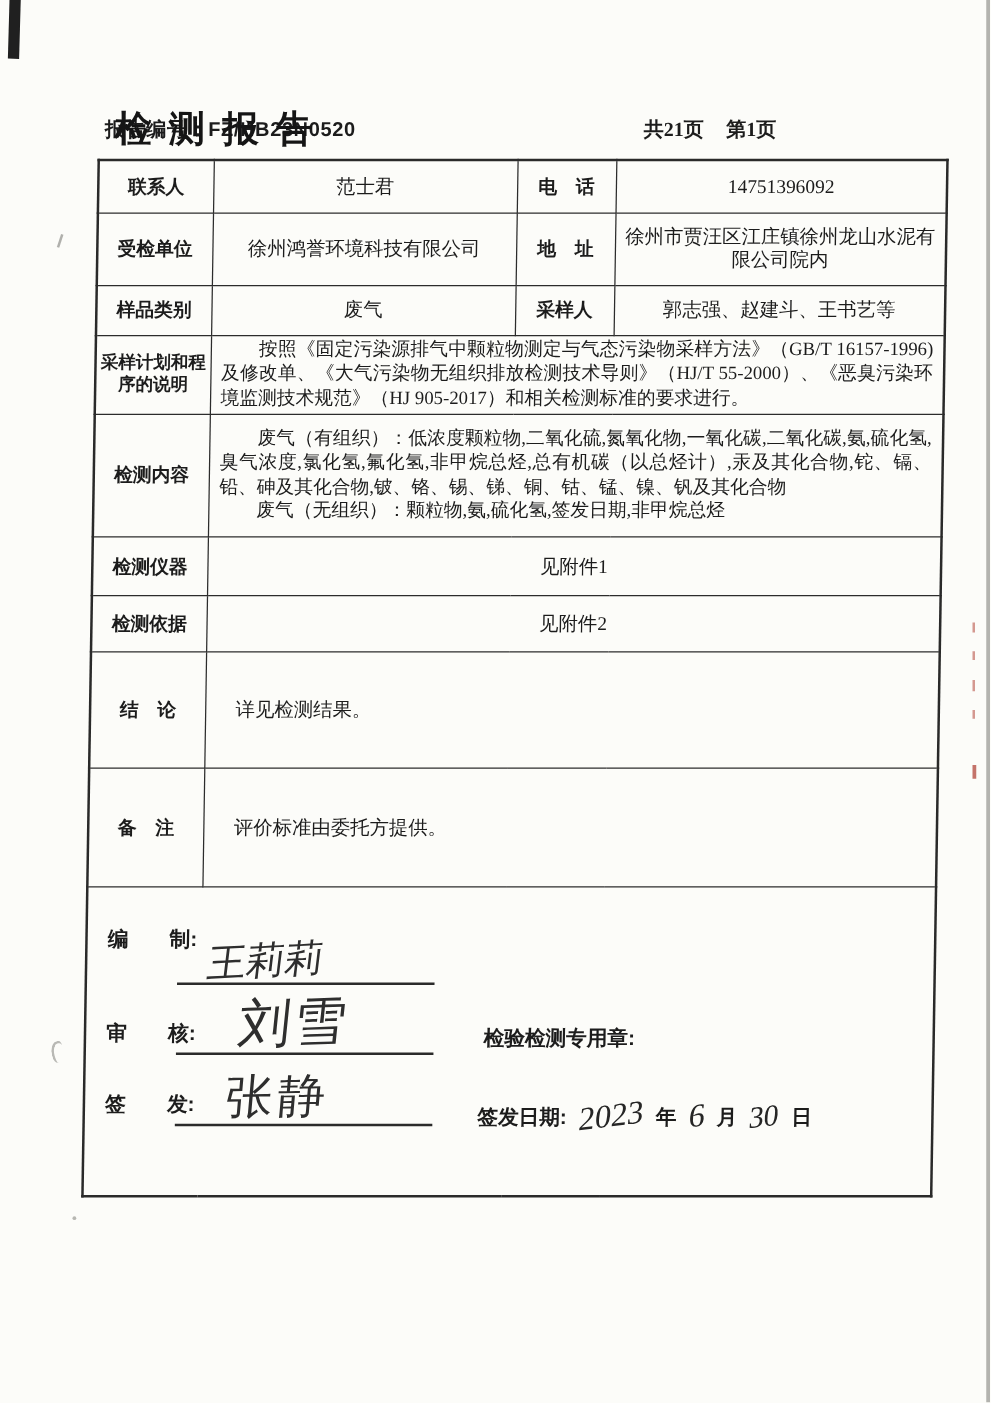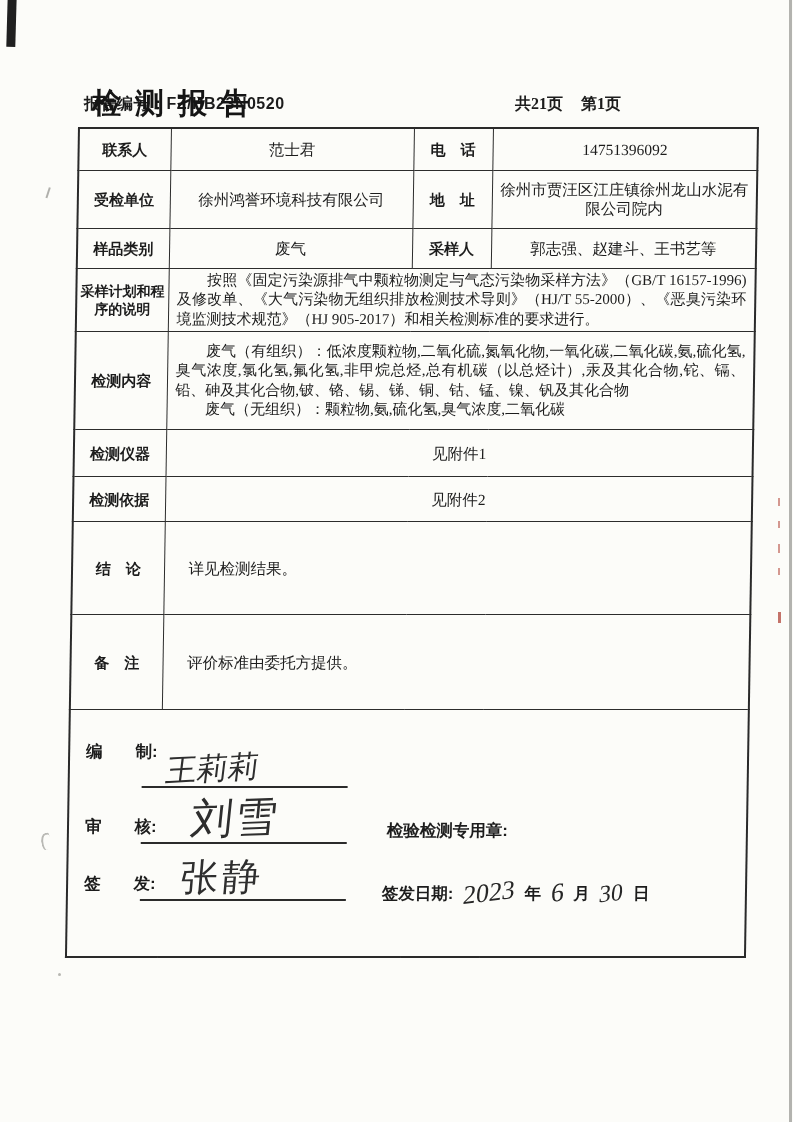--- a/index.html
+++ b/index.html
@@ -16,21 +16,21 @@
   .pageinfo span{margin-left:14px;}
   .title{
     position:absolute;top:84px;left:78px;width:677px;
     font-size:29px;font-weight:bold;letter-spacing:14px;text-indent:14px;color:#151515;
   }
   
   .tablewrap{position:absolute;left:78px;top:127px;transform:skewX(-0.9deg);transform-origin:0 0;}
   table{border-collapse:collapse;width:679px;table-layout:fixed;border:2.5px solid #2a2a2a;}
   td,th{border:1.6px solid #2c2c2c;padding:0;vertical-align:middle;overflow:hidden;}
   th{font-size:15px;font-weight:bold;text-align:center;line-height:19px;}
-  th.small{font-size:14px;line-height:18px;}
+  th.small{font-size:14px;line-height:18px;font-family:Liberation Serif, serif;}
   td.val{
     font-family:"Liberation Serif","DejaVu Serif",serif;
     font-size:15.5px;text-align:center;line-height:19px;padding:1px 4px;
   }
   td.just{
     font-family:"Liberation Serif","DejaVu Serif",serif;
     font-size:15px;line-height:19.5px;text-align:justify;padding:2px 8px;
   }
   td.just p{margin:0;text-indent:2em;}
   td.leftpad{text-align:left;padding-left:24px;}
@@ -128,21 +128,21 @@
     <th class="small">采样计划和程序的说明</th>
     <td class="just" colspan="3">
       <p>按照《固定污染源排气中颗粒物测定与气态污染物采样方法》（GB/T 16157-1996)及修改单、《大气污染物无组织排放检测技术导则》（HJ/T 55-2000）、《恶臭污染环境监测技术规范》（HJ 905-2017）和相关检测标准的要求进行。</p>
     </td>
   </tr>
 
   <tr style="height:98px">
     <th>检测内容</th>
     <td class="just" colspan="3">
       <p>废气（有组织）：低浓度颗粒物,二氧化硫,氮氧化物,一氧化碳,二氧化碳,氨,硫化氢,臭气浓度,氯化氢,氟化氢,非甲烷总烃,总有机碳（以总烃计）,汞及其化合物,铊、镉、铅、砷及其化合物,铍、铬、锡、锑、铜、钴、锰、镍、钒及其化合物</p>
-      <p>废气（无组织）：颗粒物,氨,硫化氢,臭气浓度,二氧化碳</p>
+      <p>废气（无组织）：颗粒物,氨,硫化氢,签发日期,非甲烷总烃</p>
     </td>
   </tr>
 
   <tr style="height:47px">
     <th>检测仪器</th>
     <td class="val" colspan="3">见附件1</td>
   </tr>
 
   <tr style="height:45px">
     <th>检测依据</th>

